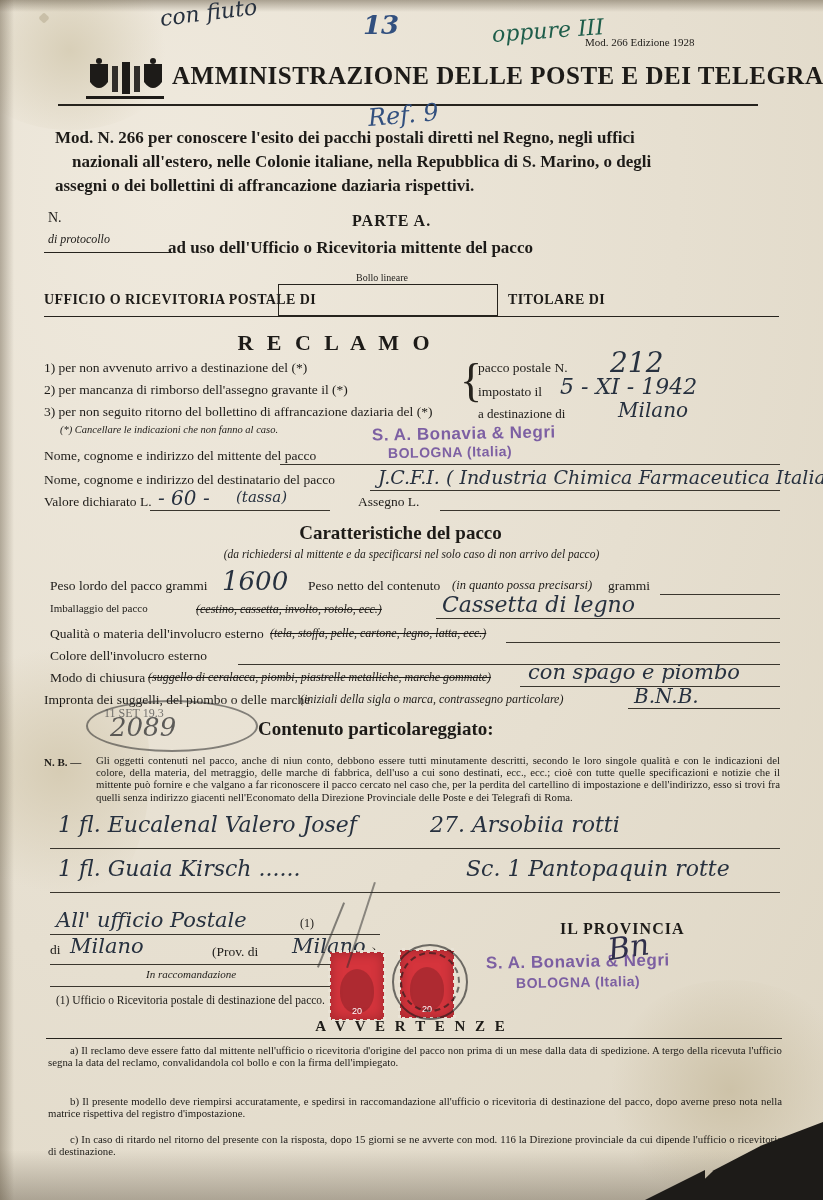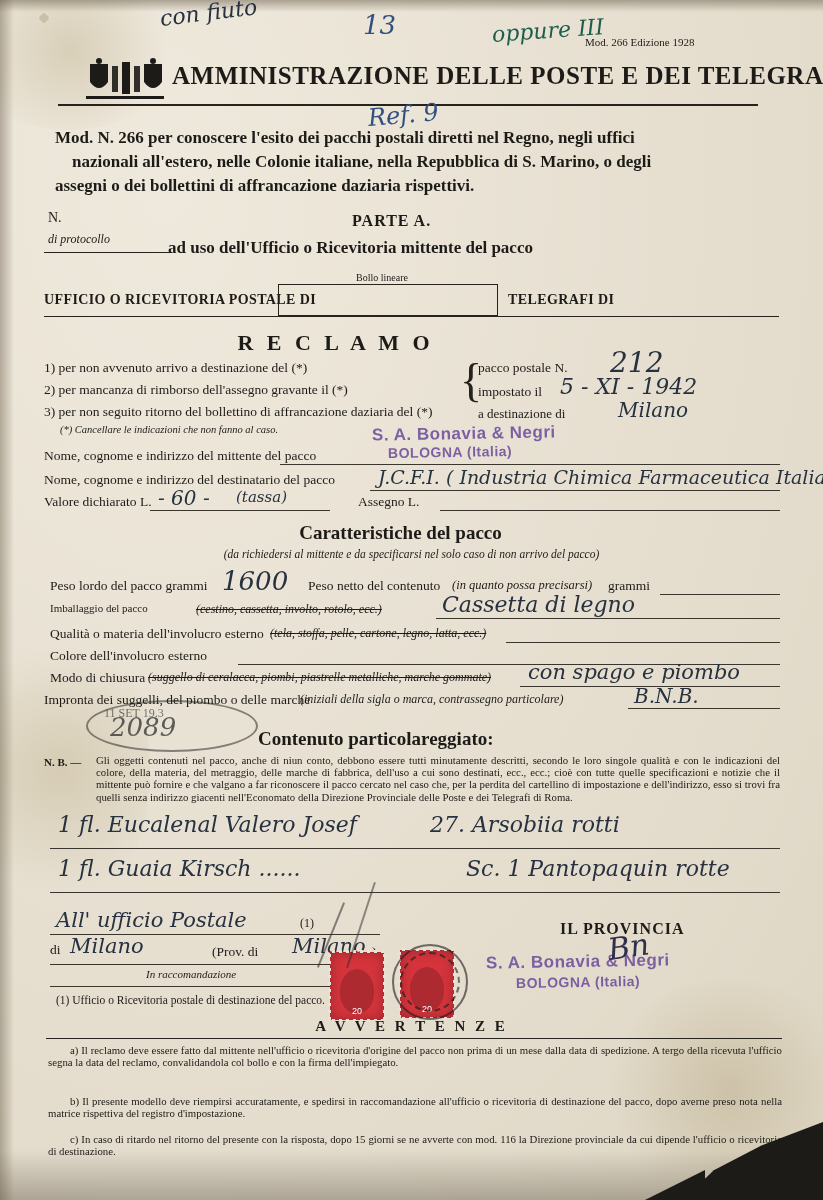--- a/index.html
+++ b/index.html
@@ -99,21 +99,21 @@
   <div class="blotch" style="left:-40px;top:-30px;width:220px;height:160px;background:radial-gradient(circle,#d8cfb8 0%,rgba(216,207,184,0) 70%);"></div>
   <div class="blotch" style="left:600px;top:980px;width:260px;height:220px;background:radial-gradient(circle,#cdc2a8 0%,rgba(205,194,168,0) 70%);"></div>
   <div class="blotch" style="left:-30px;top:620px;width:180px;height:300px;background:radial-gradient(circle,#d6ccb4 0%,rgba(214,204,180,0) 70%);"></div>
   <div class="edge-dark" style="left:0;top:0;width:823px;height:12px;background:linear-gradient(to bottom,rgba(90,78,58,.45),rgba(90,78,58,0));"></div>
   <div class="edge-dark" style="left:0;top:1150px;width:823px;height:50px;background:linear-gradient(to top,rgba(70,60,45,.35),rgba(70,60,45,0));"></div>
   <div class="edge-dark" style="left:0;top:0;width:14px;height:1200px;background:linear-gradient(to right,rgba(90,78,58,.4),rgba(90,78,58,0));"></div>
 
   <div class="content">
 
     <div class="hw hw-dark" style="left:160px;top:6px;font-size:22px;transform:rotate(-7deg);">con fiuto</div>
-    <div class="hw hw-blue" style="left:363px;top:10px;font-size:26px;font-weight:normal;text-align:right;">13</div>
+    <div class="hw hw-blue" style="left:363px;top:10px;font-size:26px;font-weight:bold;text-align:right;">13</div>
     <div class="hw hw-green" style="left:492px;top:22px;font-size:22px;transform:rotate(-4deg);">oppure III</div>
     <div class="t ser" style="left:585px;top:36px;font-size:11px;">Mod. 266 Edizione 1928</div>
 
     <div class="crest" style="left:78px;top:58px;font-size:30px;letter-spacing:-4px;">
       <svg width="92" height="44" viewBox="0 0 92 44">
         <g fill="#1d1b18">
           <path d="M12 6 L30 6 L30 24 Q21 36 12 24 Z"></path>
           <circle cx="21" cy="3" r="3"></circle>
           <path d="M34 8 L40 8 L40 34 L34 34 Z" opacity=".9"></path>
           <path d="M44 4 L52 4 L52 36 L44 36 Z"></path>
@@ -135,21 +135,21 @@
     <div class="t" style="left:48px;top:210px;font-size:14px;">N.</div>
     <div class="t i" style="left:48px;top:232px;font-size:12px;">di protocollo</div>
     <div class="line" style="left:44px;top:252px;width:128px;"></div>
 
     <div class="t b" style="left:352px;top:212px;font-size:16px;letter-spacing:1px;">PARTE A.</div>
     <div class="t b" style="left:168px;top:238px;font-size:17px;">ad uso dell'Ufficio o Ricevitoria mittente del pacco</div>
 
     <div class="t" style="left:356px;top:272px;font-size:10px;">Bollo lineare</div>
     <div style="position:absolute;left:278px;top:284px;width:218px;height:30px;border:1px solid #26231d;"></div>
     <div class="t b" style="left:44px;top:292px;font-size:14px;letter-spacing:.4px;">UFFICIO O RICEVITORIA POSTALE DI</div>
-    <div class="t b" style="left:508px;top:292px;font-size:14px;letter-spacing:.4px;">TELEGRAFI DI</div>
+    <div class="t b" style="left:508px;top:292px;font-size:14px;letter-spacing:.4px;">TITOLARE DI</div>
     <div class="line" style="left:44px;top:316px;width:735px;"></div>
 
     <div class="t b" style="left:0;top:330px;width:671px;font-size:22px;letter-spacing:4px;text-align:center;">R E C L A M O</div>
 
     <div class="t" style="left:44px;top:360px;font-size:13.5px;text-align:center;">1) per non avvenuto arrivo a destinazione del (*)</div>
     <div class="t" style="left:44px;top:382px;font-size:13.5px;">2) per mancanza di rimborso dell'assegno gravante il (*)</div>
     <div class="t" style="left:44px;top:404px;font-size:13.5px;">3) per non seguito ritorno del bollettino di affrancazione daziaria del (*)</div>
     <div class="t i" style="left:60px;top:424px;font-size:10.5px;">(*) Cancellare le indicazioni che non fanno al caso.</div>
 
     <div class="t" style="left:460px;top:358px;font-size:46px;line-height:46px;color:#26231d;">{</div>
@@ -208,21 +208,21 @@
 
     <div class="t i" style="left:300px;top:692px;font-size:12px;">(iniziali della sigla o marca, contrassegno particolare)</div>
     <div class="t" style="left:44px;top:692px;font-size:13.5px;">Impronta dei suggelli, del piombo o delle marche</div>
     <div class="hw hw-dark" style="left:634px;top:684px;font-size:20px;">B.N.B.</div>
     <div class="line thin" style="left:628px;top:708px;width:152px;"></div>
 
     <div class="stamp-box" style="left:86px;top:700px;width:168px;height:48px;border-radius:50%;"></div>
     <div class="t" style="left:104px;top:706px;font-size:12px;color:#4a4a4a;opacity:.75;">11 SET 19.3</div>
     <div class="hw" style="left:110px;top:712px;font-size:26px;color:#3a3a3a;opacity:.8;">2089</div>
 
-    <div class="t b" style="left:258px;top:718px;font-size:19px;margin-top:10px;">Contenuto particolareggiato:</div>
+    <div class="t b" style="left:258px;top:718px;font-size:19px;">Contenuto particolareggiato:</div>
 
     <div class="t b" style="left:44px;top:756px;font-size:11px;">N. B. —</div>
     <div style="position:absolute;left:96px;top:754px;width:684px;font-size:10.8px;line-height:12.2px;text-align:justify;color:#1d1b18;font-family:'Liberation Serif',serif;">Gli oggetti contenuti nel pacco, anche di niun conto, debbono essere tutti minutamente descritti, secondo le loro singole qualità e con le indicazioni del colore, della materia, del metraggio, delle marche di fabbrica, dell'uso a cui sono destinati, ecc., ecc.; cioè con tutte quelle specificazioni e notizie che il mittente può fornire e che valgano a far riconoscere il pacco cercato nel caso che, per la perdita del cartellino di impostazione e dell'indirizzo, esso si trovi fra quelli senza indirizzo giacenti nell'Economato della Direzione Provinciale delle Poste e dei Telegrafi di Roma.</div>
 
     <div class="hw hw-dark" style="left:58px;top:812px;font-size:22px;">1 fl. Eucalenal Valero Josef</div>
     <div class="hw hw-dark" style="left:430px;top:812px;font-size:22px;">27. Arsobiia rotti</div>
     <div class="line thin" style="left:50px;top:848px;width:730px;"></div>
 
     <div class="hw hw-dark" style="left:58px;top:856px;font-size:22px;">1 fl. Guaia Kirsch ......</div>
     <div class="hw hw-dark" style="left:466px;top:856px;font-size:22px;">Sc. 1 Pantopaquin  rotte</div>

